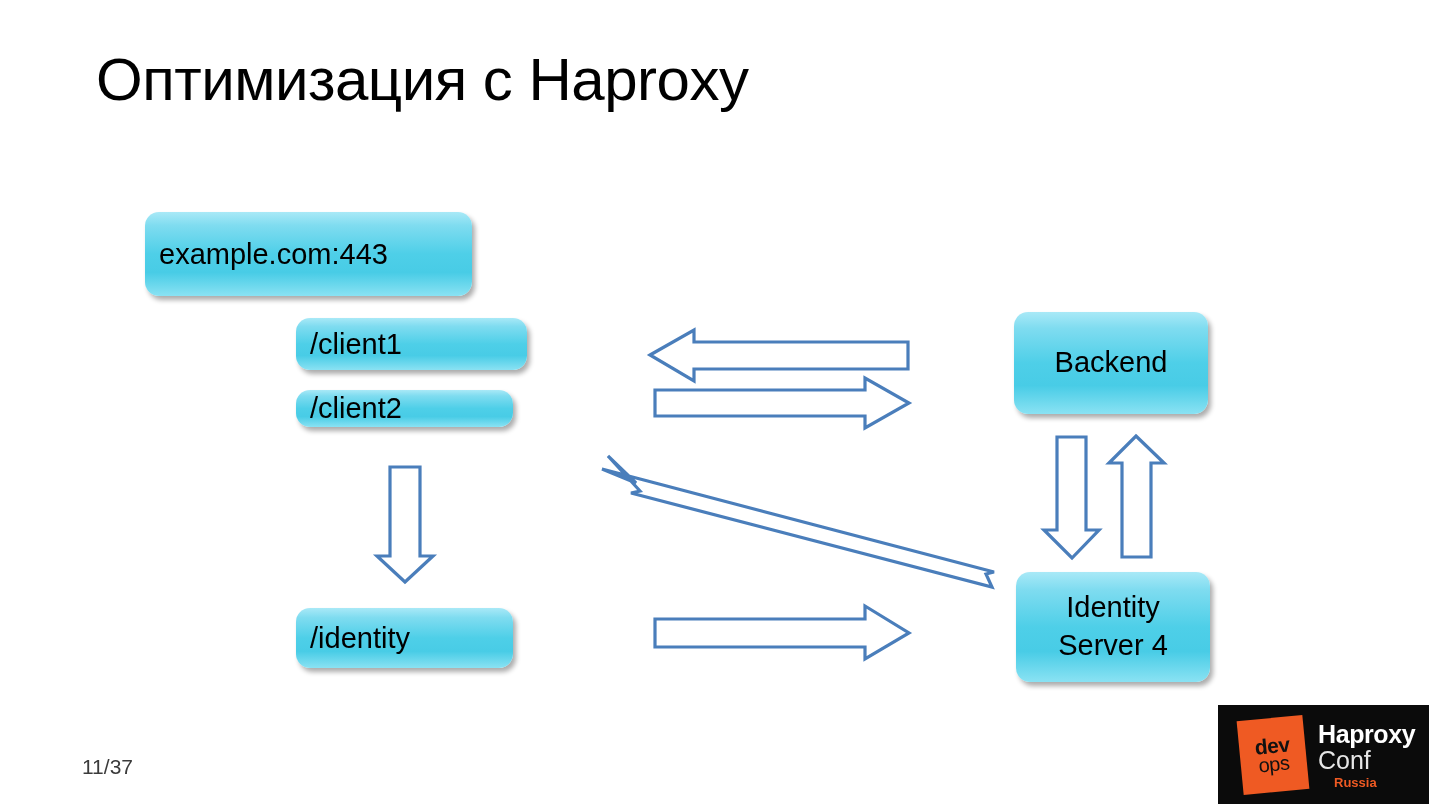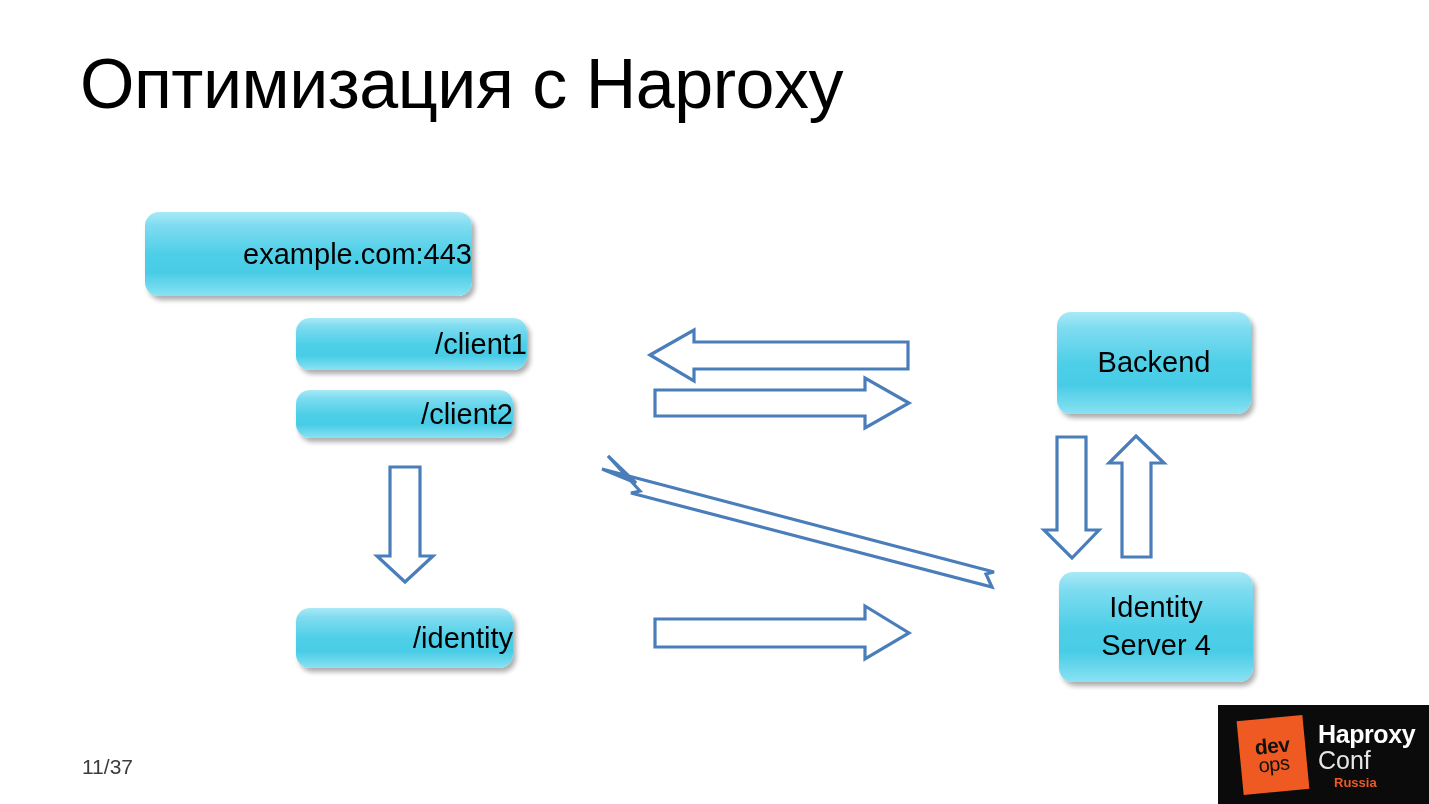--- a/index.html
+++ b/index.html
@@ -12,24 +12,24 @@
     width: 1429px;
     height: 804px;
     background: #ffffff;
     overflow: hidden;
     font-family: "Liberation Sans", sans-serif;
   }
 
   
   #slide-title {
     position: absolute;
-    left: 80px;
+    left: 96px;
     top: 48px;
     font-family: "Liberation Sans", sans-serif;
-    font-size: 70px;
+    font-size: 60px;
     font-weight: 400;
     color: #000000;
     letter-spacing: -0.5px;
     white-space: nowrap;
     line-height: 1.05;
   }
 
   
   .node {
     position: absolute;
@@ -42,33 +42,32 @@
         #48cce6 72%,
         #8ae2f3 100%);
     box-shadow: 3px 4px 5px rgba(0,0,0,0.33);
     color: #000000;
     font-family: "Liberation Sans", sans-serif;
     font-size: 29px;
     display: flex;
     align-items: center;
   }
   .node.left-text {
-    justify-content: flex-end;
+    justify-content: flex-start;
     padding-left: 14px;
   }
   .node.center-text {
     justify-content: center;
     text-align: center;
     line-height: 1.3;
-    margin-left: 43px;
   }
 
   #node-example  { left: 145px; top: 212px; width: 327px; height: 84px; }
   #node-client1  { left: 296px; top: 318px; width: 231px; height: 52px; }
-  #node-client2  { left: 296px; top: 390px; width: 217px; height: 48px; }
+  #node-client2  { left: 296px; top: 390px; width: 217px; height: 37px; }
   #node-identity { left: 296px; top: 608px; width: 217px; height: 60px; }
   #node-backend  { left: 1014px; top: 312px; width: 194px; height: 102px; }
   #node-idsrv    { left: 1016px; top: 572px; width: 194px; height: 110px; }
 
   
   .arrow-layer {
     position: absolute;
     left: 0;
     top: 0;
     width: 1429px;

